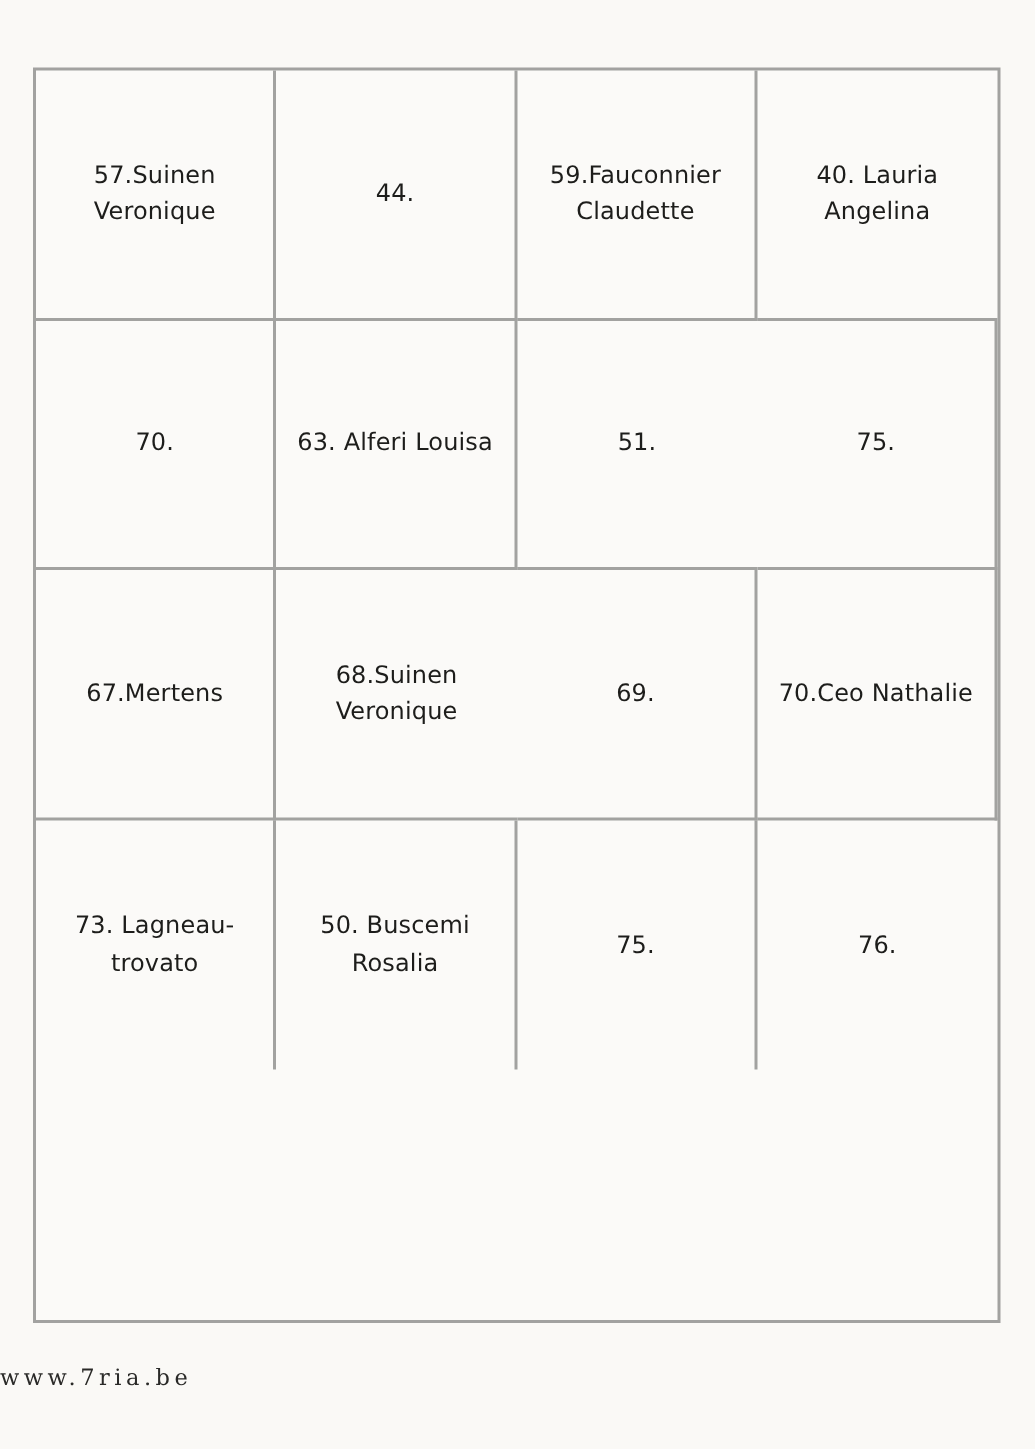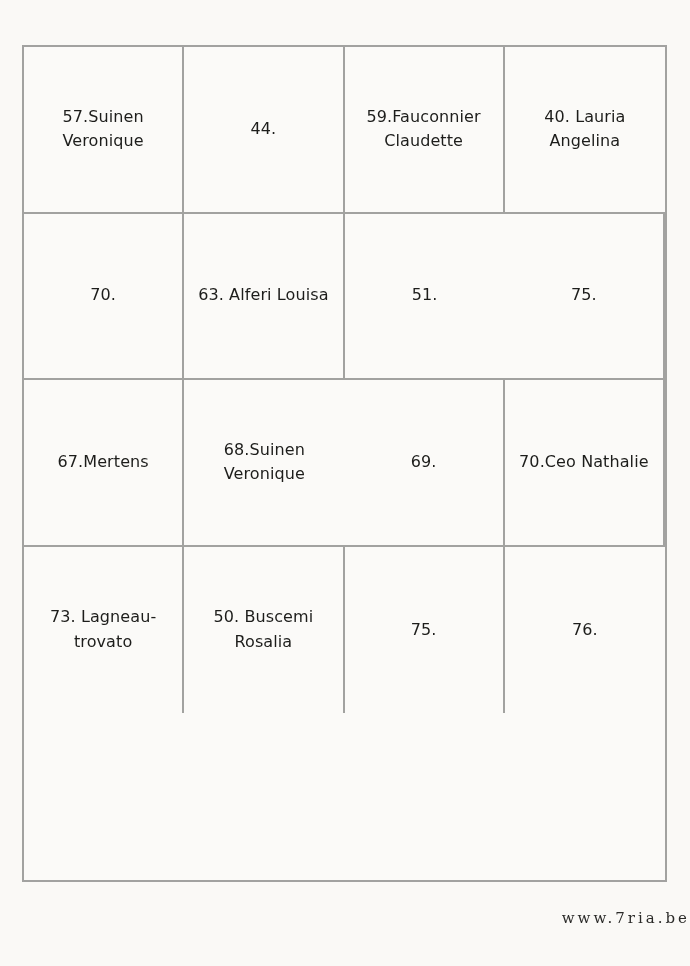--- a/index.html
+++ b/index.html
@@ -38,21 +38,21 @@
     color: #1D1D1B;
     letter-spacing: 0.1px;
   }
   .cell.last-col { border-right: none; }
   .cell.last-row { border-bottom: none; }
   .footer {
     position: absolute;
     left: 0;
     top: 908px;
     width: 100%;
-    text-align: right;
+    text-align: left;
   }
   .footer-text {
     font-family: "DejaVu Serif", "Liberation Serif", serif;
     font-size: 15px;
     letter-spacing: 3px;
     color: #2A2A28;
   }
 </style>
 </head>
 <body>

